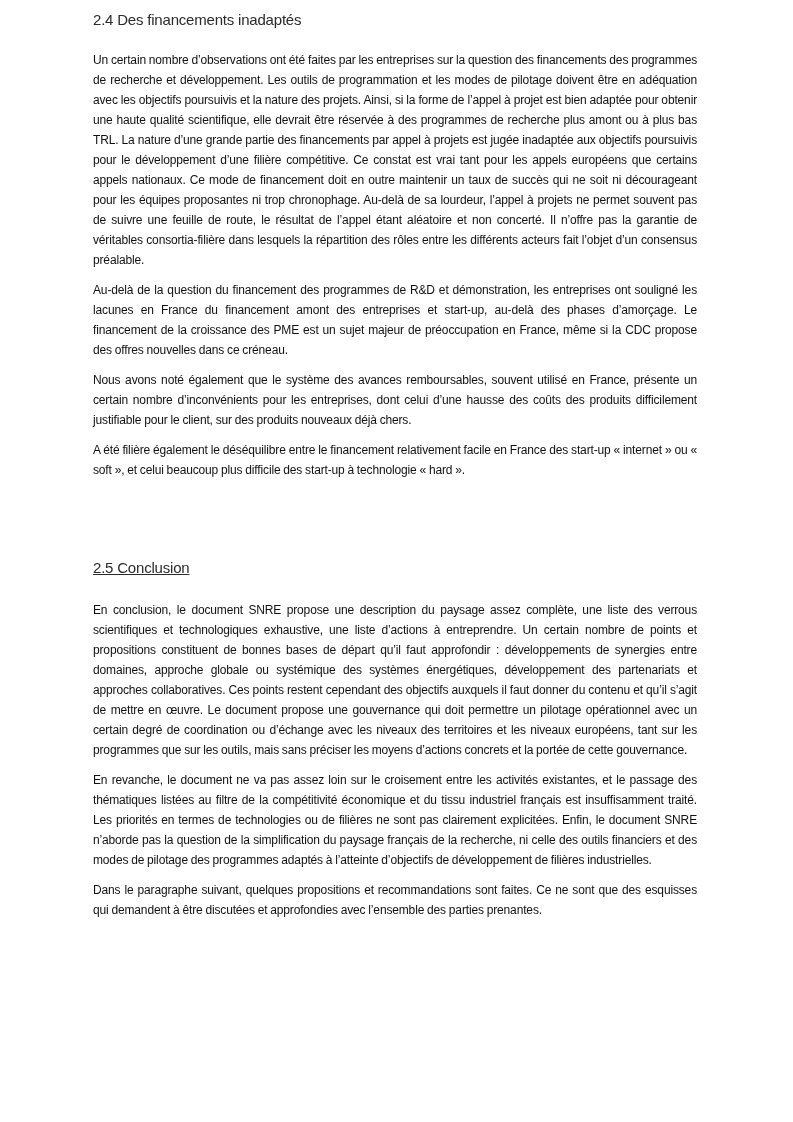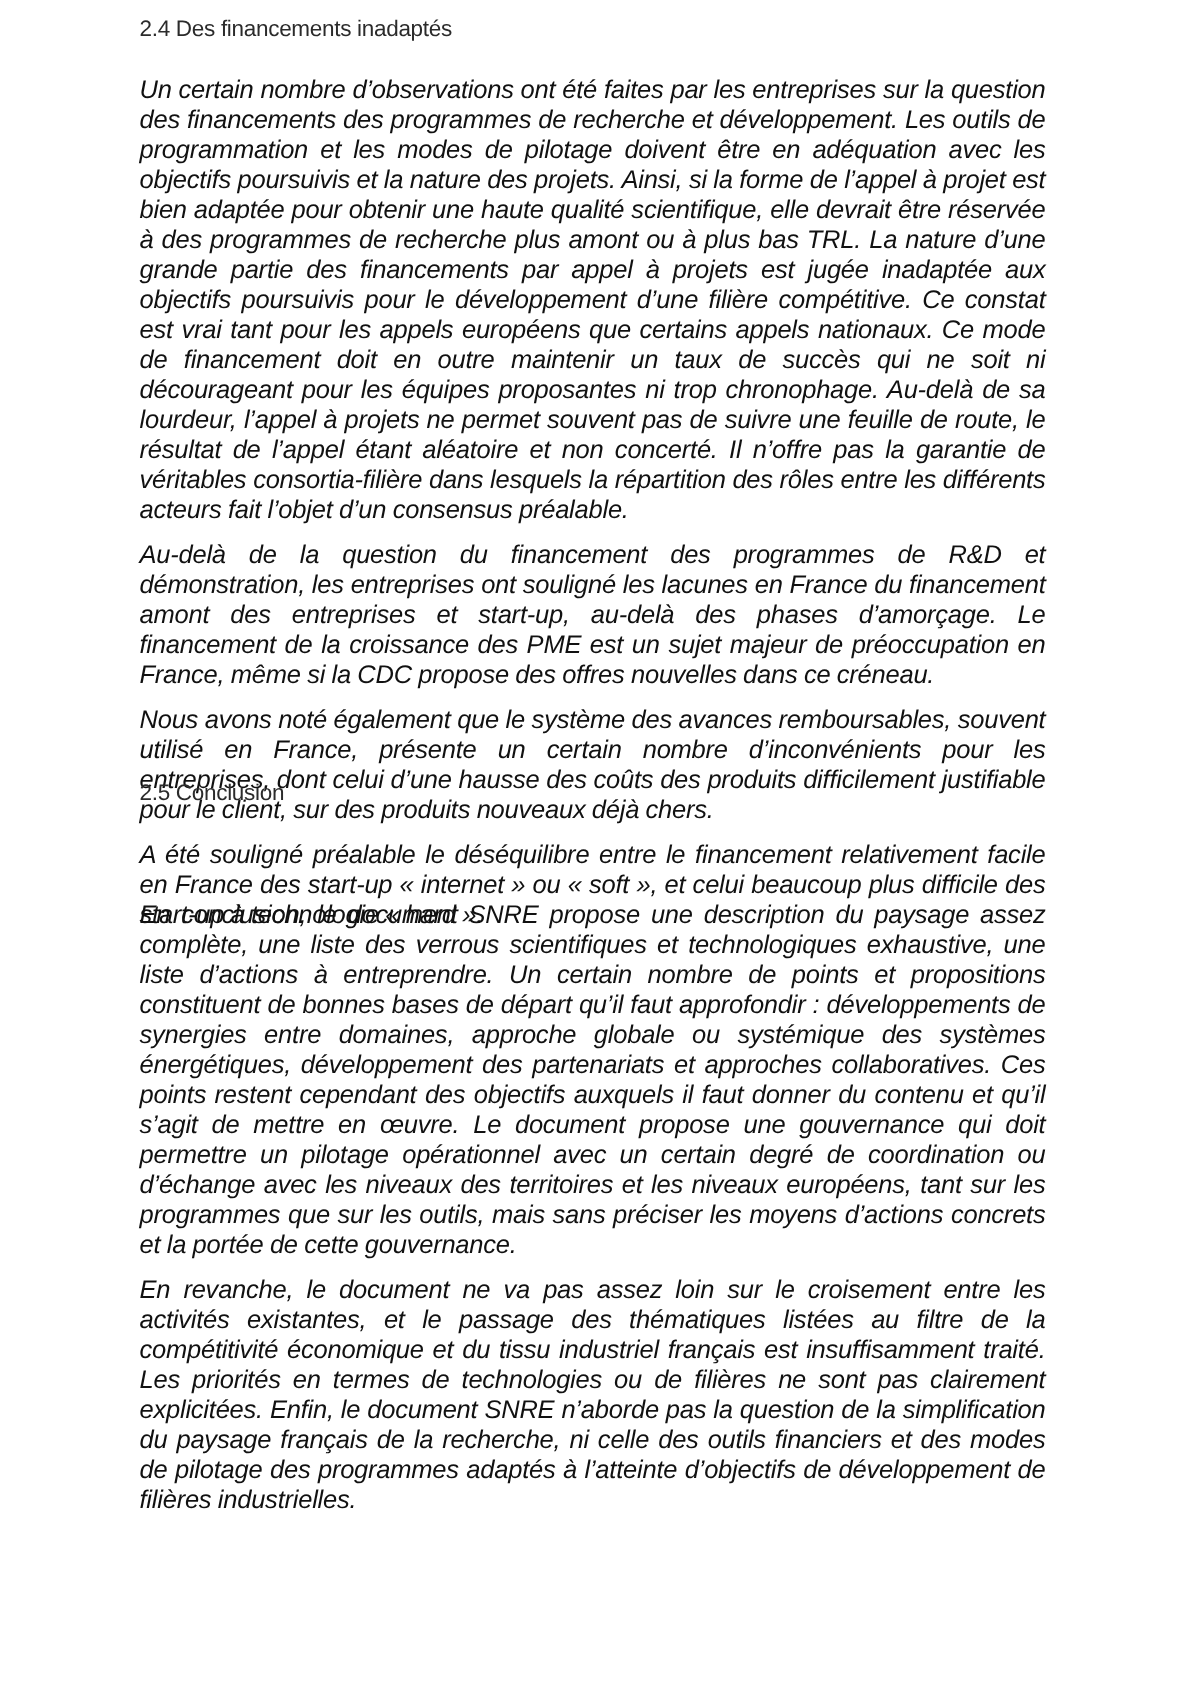--- a/index.html
+++ b/index.html
@@ -23,47 +23,47 @@
     }
     .section-heading {
       font-size: 15px;
       font-weight: normal;
       color: #2b2b2b;
       margin: 0;
       line-height: 20px;
       letter-spacing: -0.2px;
     }
     .para {
-      font-size: 17px;
+      font-size: 12px;
       line-height: 20px;
       text-align: justify;
       margin: 0 0 10px 0;
       letter-spacing: -0.15px;
       word-spacing: -0.3px;
-      font-style: italic;
     }
     #h1 { position: absolute; top: 10px; left: 0; width: 604px; }
     #sec1 { position: absolute; top: 50px; left: 0; width: 604px; }
-    #h2 { position: absolute; top: 519px; left: 0; width: 604px; }
+    #h2 { position: absolute; top: 558px; left: 0; width: 604px; text-decoration: underline; }
     #sec2 { position: absolute; top: 600px; left: 0; width: 604px; }
   </style>
 </head>
 <body>
 
 <div class="page">
 
   <h2 id="h1" class="section-heading">2.4 Des financements inadaptés</h2>
 
   <div id="sec1">
     <p class="para">Un certain nombre d’observations ont été faites par les entreprises sur la question des financements des programmes de recherche et développement. Les outils de programmation et les modes de pilotage doivent être en adéquation avec les objectifs poursuivis et la nature des projets. Ainsi, si la forme de l’appel à projet est bien adaptée pour obtenir une haute qualité scientifique, elle devrait être réservée à des programmes de recherche plus amont ou à plus bas TRL. La nature d’une grande partie des financements par appel à projets est jugée inadaptée aux objectifs poursuivis pour le développement d’une filière compétitive. Ce constat est vrai tant pour les appels européens que certains appels nationaux. Ce mode de financement doit en outre maintenir un taux de succès qui ne soit ni décourageant pour les équipes proposantes ni trop chronophage. Au-delà de sa lourdeur, l’appel à projets ne permet souvent pas de suivre une feuille de route, le résultat de l’appel étant aléatoire et non concerté. Il n’offre pas la garantie de véritables consortia-filière dans lesquels la répartition des rôles entre les différents acteurs fait l’objet d’un consensus préalable.</p>
     <p class="para">Au-delà de la question du financement des programmes de R&amp;D et démonstration, les entreprises ont souligné les lacunes en France du financement amont des entreprises et  start-up, au-delà des phases d’amorçage. Le financement de la croissance des PME est un sujet majeur de préoccupation en France, même si la CDC propose des offres nouvelles dans ce créneau.</p>
     <p class="para">Nous avons noté également que le système des avances  remboursables, souvent utilisé en France, présente un certain nombre d’inconvénients pour les entreprises, dont celui d’une hausse des coûts des produits difficilement justifiable pour le client, sur des produits nouveaux déjà chers.</p>
-    <p class="para">A été souligné préalable le déséquilibre entre le financement relativement facile en France des start-up « internet » ou « soft », et celui beaucoup plus difficile des start-up à technologie « hard ».</p>
+    <p class="para">A été filière également le déséquilibre entre le financement relativement facile en France des start-up « internet » ou « soft », et celui beaucoup plus difficile des start-up à technologie « hard ».</p>
   </div>
 
   <h2 id="h2" class="section-heading">2.5 Conclusion</h2>
 
   <div id="sec2">
     <p class="para">En conclusion, le document SNRE propose une description du paysage assez complète, une liste des verrous scientifiques et technologiques exhaustive, une liste d’actions à entreprendre. Un certain nombre de points et propositions constituent de bonnes bases de départ qu’il faut  approfondir : développements de synergies entre domaines, approche globale ou systémique des systèmes énergétiques, développement des partenariats et approches collaboratives. Ces points restent cependant des objectifs auxquels il faut donner du contenu et qu’il s’agit de mettre en œuvre. Le document propose une gouvernance qui doit permettre un pilotage opérationnel avec un certain degré de coordination ou d’échange avec les niveaux des territoires et les niveaux européens, tant sur les programmes que sur les outils, mais sans préciser les moyens d’actions concrets et la portée de cette gouvernance.</p>
     <p class="para">En revanche, le document ne va pas assez loin sur le croisement entre les activités existantes, et le passage des thématiques listées au filtre de la compétitivité économique et du tissu industriel français est insuffisamment traité. Les priorités en termes de technologies ou de filières ne sont pas clairement explicitées. Enfin, le document SNRE n’aborde pas la question de la simplification du paysage français de la recherche, ni celle des outils financiers et des modes de pilotage des programmes adaptés à l’atteinte d’objectifs de développement de filières industrielles.</p>
+    <p class="para">Dans le paragraphe suivant, quelques propositions et recommandations sont faites. Ce ne sont que des esquisses qui demandent à être discutées et approfondies avec l’ensemble des parties prenantes.</p>
   </div>
 
 </div>
 
 </body></html>

